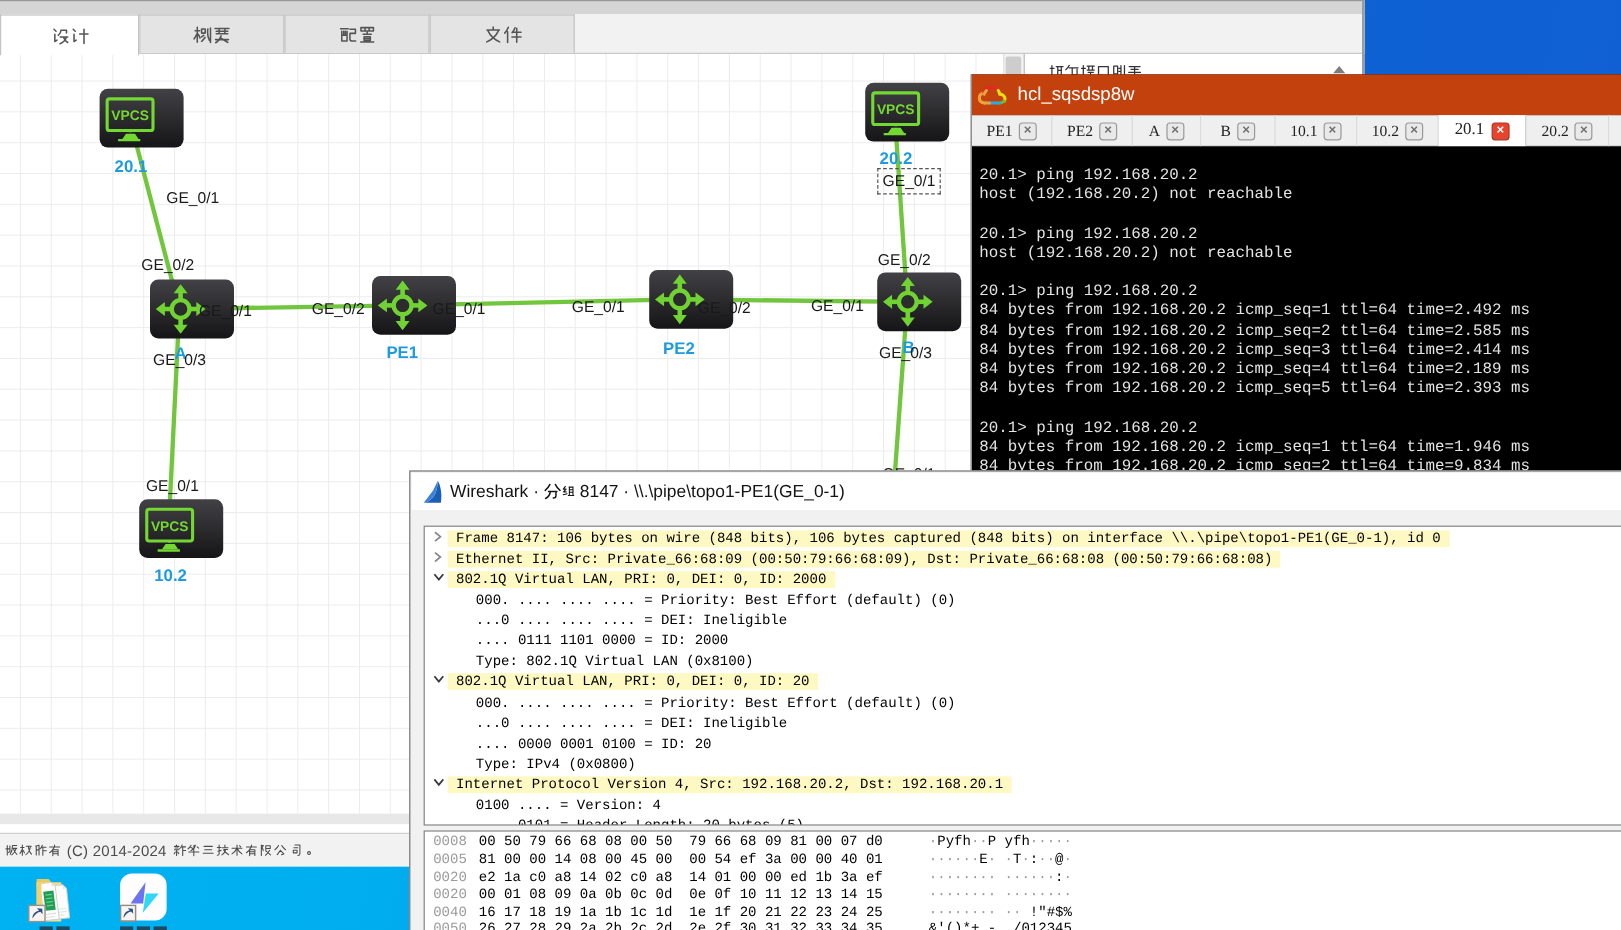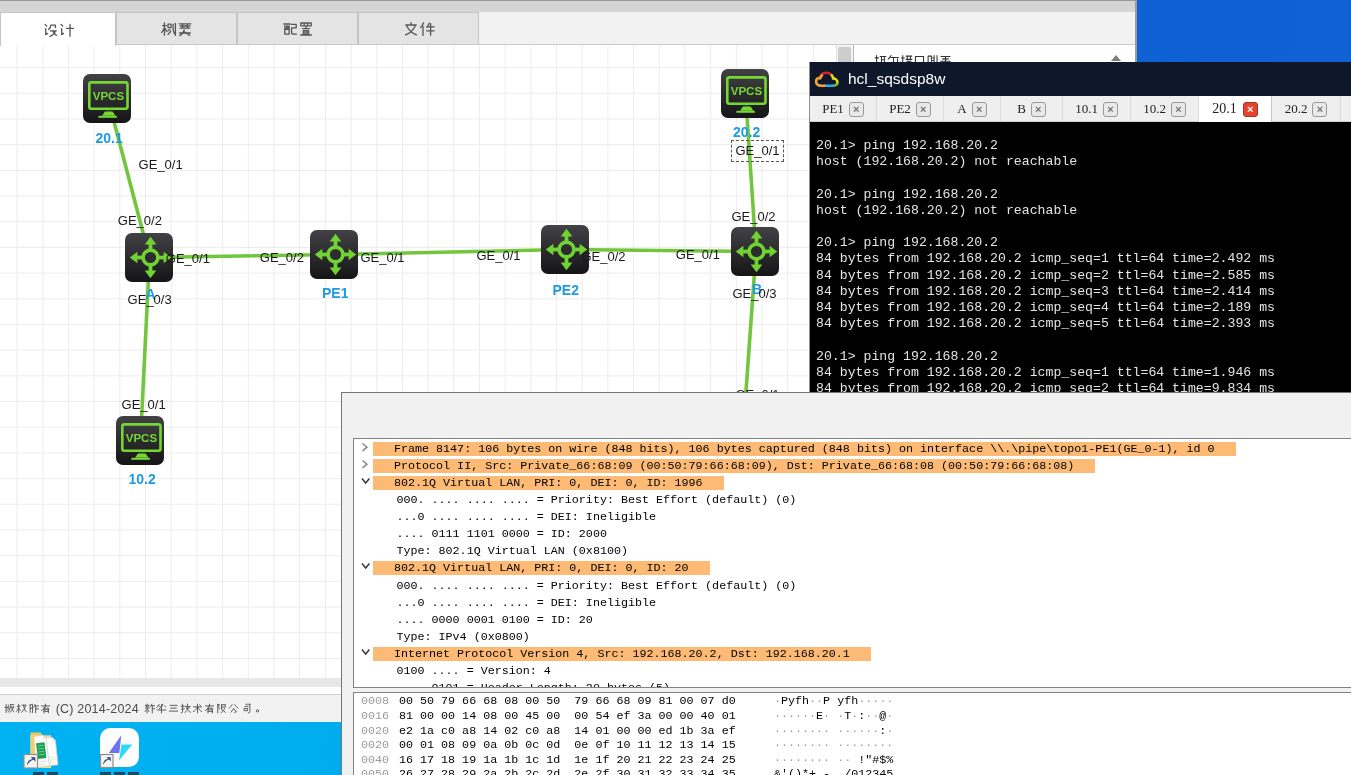--- a/index.html
+++ b/index.html
@@ -13,53 +13,53 @@
 .htab{position:absolute;top:12px;height:32px;background:#e4e4e4;border:1px solid #c4c4c4;border-bottom:none;
 display:flex;align-items:center;justify-content:center;color:#555}
 #tab1{left:0;width:116px;background:#fff;border-color:#c4c4c4;height:34px;z-index:2}
 #tab2{left:116px;width:121px}
 #tab3{left:237px;width:121px}
 #tab4{left:358px;width:121px}
 
 #canvas{left:0;top:45px;width:836px;height:633px;background:#fff;overflow:hidden;
 background-image:linear-gradient(to right,#ececec 1px,transparent 1px),linear-gradient(to bottom,#ececec 1px,transparent 1px);
 background-size:25.7px 25.7px;background-position:16.6px 22.1px}
-.node{position:absolute;width:48px;height:49px;border-radius:7px;
+.node{position:absolute;width:70px;height:49px;border-radius:7px;
 background:linear-gradient(180deg,#424246 0%,#2e2e31 45%,#151517 100%)}
 .nlabel{position:absolute;color:#1e9be0;font-weight:bold;font-size:14px;white-space:nowrap}
 .llabel{position:absolute;color:#191919;font-size:13px;white-space:nowrap}
 .dashedbox{position:absolute;border:1px dashed #555;background:rgba(255,255,255,.0)}
 
 #vscroll{left:836px;top:45px;width:17px;height:633px;background:#f3f3f3;border-left:1px solid #e0e0e0}
 #vthumb{left:838px;top:47px;width:13px;height:90px;background:#cdcdcd;border-radius:2px}
 #sidebar{left:853px;top:45px;width:282px;height:633px;background:#fff;border-left:1px solid #b8b8b8}
 #hband{left:0;top:678px;width:836px;height:9px;background:#e8e8e8}
 #wgap{left:0;top:687px;width:1135px;height:7px;background:#fff}
 #statusbar{left:0;top:694px;width:1135px;height:28px;background:#f2f2f2;border-top:1px solid #cfcfcf;
 display:flex;align-items:center;padding-left:4px;color:#484848;font-size:12.5px}
 #rborder{left:1135px;top:0;width:2px;height:722px;background:#9c9c9c}
 
 #term{left:809px;top:62px;width:542px;height:713px;background:#000;border-left:1px solid #8f8f8f}
-#ttitle{left:0;top:0;width:542px;height:34px;background:#0f172a;display:flex;align-items:center;color:#fff;font-size:16px}
+#ttitle{left:0;top:0;width:542px;height:34px;background:#c2410c;display:flex;align-items:center;color:#fff;font-size:16px}
 #ttabs{left:0;top:34px;width:542px;height:26px;background:#efefef;border-bottom:1px solid #cfcfcf}
 .ttab{position:absolute;top:0;height:26px;display:flex;align-items:center;justify-content:center;gap:5px;
 border-right:1px solid #dadada;font-family:"Liberation Serif",serif;font-size:13px;color:#222}
 .tx{display:inline-block;width:15px;height:15px;border-radius:3px;background:#e9e9e9;border:1px solid #999;
 color:#707070;font-size:11px;line-height:12px;text-align:center;font-family:"Liberation Sans",sans-serif;font-weight:bold}
 .txr{background:#e8432c;border-color:#a53527;color:#fff}
 #tconsole{left:0;top:60px;width:542px;height:653px;background:#000;overflow:hidden}
 #tconsole pre{font-family:"Liberation Mono",monospace;font-size:13.2px;line-height:16.2px;color:#e4e4e4;
 position:absolute;left:6px;top:16px}
 
 #ws{left:341px;top:392px;width:1011px;height:384px;background:#f1f1f1;border:1px solid #767676}
 #wtitle{left:1px;top:1px;width:1008px;height:31px;background:#fff;display:flex;align-items:center;color:#111;font-size:14.5px}
 #wdetail{left:11px;top:45px;width:1000px;height:250px;background:#fff;border:1px solid #828282;overflow:hidden;padding-top:1.5px;
 font-family:"Liberation Mono",monospace;font-size:11.7px;color:#000}
 .wrow{position:relative;height:17.13px;line-height:17.13px;white-space:pre}
-.wrow .bg{background:#fdba74;padding:0 21px;margin-left:-3px}
+.wrow .bg{background:#fef9c3;padding:0 7px;margin-left:-3px}
 .ar{position:absolute;left:6px;top:0;width:14px;color:#808080}
 #whex{left:11px;top:299px;width:1000px;height:86px;background:#fff;border:1px solid #828282;overflow:hidden;padding-top:1.2px;
 font-family:"Liberation Mono",monospace;font-size:11.7px;color:#000}
 .hrow{position:relative;height:14.66px;line-height:14.66px;white-space:pre}
 .hoff{position:absolute;left:7px;color:#9b9b9b}
 .hbytes{position:absolute;left:45px;color:#000}
 .hascii{position:absolute;left:420px;color:#000}
 .hascii i,.hbytes i{color:#9b9b9b;font-style:normal}
 
 .hz{display:inline-block;vertical-align:-2px;fill:none;stroke:currentColor;stroke-width:1.3;stroke-linecap:round;stroke-linejoin:round}
@@ -446,48 +446,59 @@
 84 bytes from 192.168.20.2 icmp_seq=4 ttl=64 time=2.189 ms
 84 bytes from 192.168.20.2 icmp_seq=5 ttl=64 time=2.393 ms
 
 20.1&gt; ping 192.168.20.2
 84 bytes from 192.168.20.2 icmp_seq=1 ttl=64 time=1.946 ms
 84 bytes from 192.168.20.2 icmp_seq=2 ttl=64 time=9.834 ms</pre>
     </div>
 </div>
 
 <div id="ws" class="abs">
+  <div id="wtitle" class="abs">
+    <svg style="margin-left:9px" width="17" height="22" viewBox="0 0 17 22">
+      <path d="M1 20C8.5 18.6 12.6 12.2 12.8 1.6c2.4 3.8 3.8 11 2.6 18.4z" fill="#1b5fb5"></path>
+      <path d="M1 20C8.5 18.6 12.6 12.2 12.8 1.6L9 9.5 3.4 17z" fill="#3c83d6"></path>
+    </svg>
+    <span style="margin-left:6px;display:flex;align-items:center;color:#141414">Wireshark&nbsp;·&nbsp;<svg class="hz" style="stroke:#141414" width="15" height="15" viewBox="0 0 16 16">
+          <use href="#hz-fen"></use>
+        </svg><svg class="hz" width="11" height="11" viewBox="0 0 16 16">
+          <use href="#hz-zu"></use>
+        </svg>&nbsp;8147&nbsp;·&nbsp;\\.\pipe\topo1-PE1(GE_0-1)</span>
+  </div>
   <div id="wdetail" class="abs">
     <div class="wrow"><span class="ar"><svg width="10" height="12" viewBox="0 0 10 12">
             <path d="M2.5 2.5l4.5 3.7-4.5 3.7" stroke="#8a8a8a" stroke-width="1.5" fill="none"></path>
           </svg></span><span style="padding-left:22px"></span><span class="bg">Frame 8147: 106 bytes on wire (848 bits), 106 bytes captured (848 bits) on interface \\.\pipe\topo1-PE1(GE_0-1), id 0</span></div>
     <div class="wrow"><span class="ar"><svg width="10" height="12" viewBox="0 0 10 12">
             <path d="M2.5 2.5l4.5 3.7-4.5 3.7" stroke="#8a8a8a" stroke-width="1.5" fill="none"></path>
-          </svg></span><span style="padding-left:22px"></span><span class="bg">Protocol II, Src: Private_66:68:09 (00:50:79:66:68:09), Dst: Private_66:68:08 (00:50:79:66:68:08)</span></div>
+          </svg></span><span style="padding-left:22px"></span><span class="bg">Ethernet II, Src: Private_66:68:09 (00:50:79:66:68:09), Dst: Private_66:68:08 (00:50:79:66:68:08)</span></div>
     <div class="wrow"><span class="ar"><svg width="12" height="12" viewBox="0 0 12 12">
             <path d="M2 3.5l3.7 4.5 3.7-4.5" stroke="#3a3a3a" stroke-width="1.5" fill="none"></path>
-          </svg></span><span style="padding-left:22px"></span><span class="bg">802.1Q Virtual LAN, PRI: 0, DEI: 0, ID: 1996</span></div>
+          </svg></span><span style="padding-left:22px"></span><span class="bg">802.1Q Virtual LAN, PRI: 0, DEI: 0, ID: 2000</span></div>
     <div class="wrow"><span style="padding-left:42.5px"></span>000. .... .... .... = Priority: Best Effort (default) (0)</div>
     <div class="wrow"><span style="padding-left:42.5px"></span>...0 .... .... .... = DEI: Ineligible</div>
     <div class="wrow"><span style="padding-left:42.5px"></span>.... 0111 1101 0000 = ID: 2000</div>
     <div class="wrow"><span style="padding-left:42.5px"></span>Type: 802.1Q Virtual LAN (0x8100)</div>
     <div class="wrow"><span class="ar"><svg width="12" height="12" viewBox="0 0 12 12">
             <path d="M2 3.5l3.7 4.5 3.7-4.5" stroke="#3a3a3a" stroke-width="1.5" fill="none"></path>
           </svg></span><span style="padding-left:22px"></span><span class="bg">802.1Q Virtual LAN, PRI: 0, DEI: 0, ID: 20</span></div>
     <div class="wrow"><span style="padding-left:42.5px"></span>000. .... .... .... = Priority: Best Effort (default) (0)</div>
     <div class="wrow"><span style="padding-left:42.5px"></span>...0 .... .... .... = DEI: Ineligible</div>
     <div class="wrow"><span style="padding-left:42.5px"></span>.... 0000 0001 0100 = ID: 20</div>
     <div class="wrow"><span style="padding-left:42.5px"></span>Type: IPv4 (0x0800)</div>
     <div class="wrow"><span class="ar"><svg width="12" height="12" viewBox="0 0 12 12">
             <path d="M2 3.5l3.7 4.5 3.7-4.5" stroke="#3a3a3a" stroke-width="1.5" fill="none"></path>
           </svg></span><span style="padding-left:22px"></span><span class="bg">Internet Protocol Version 4, Src: 192.168.20.2, Dst: 192.168.20.1</span></div>
     <div class="wrow"><span style="padding-left:42.5px"></span>0100 .... = Version: 4</div>
     <div class="wrow"><span style="padding-left:42.5px"></span>.... 0101 = Header Length: 20 bytes (5)</div>
   </div>
   <div id="whex" class="abs">
     <div class="hrow"><span class="hoff">0008</span><span class="hbytes">00 50 79 66 68 08 00 50  79 66 68 09 81 00 07 d0</span><span class="hascii"><i>·</i>Pyfh<i>··</i>P yfh<i>·····</i></span></div>
-    <div class="hrow"><span class="hoff">0016</span><span class="hbytes">81 00 00 14 08 00 45 00  00 54 ef 3a 00 00 40 01</span><span class="hascii"><i>······</i>E<i>·</i> <i>·</i>T<i>·</i>:<i>··</i>@<i>·</i></span></div>
+    <div class="hrow"><span class="hoff">0005</span><span class="hbytes">81 00 00 14 08 00 45 00  00 54 ef 3a 00 00 40 01</span><span class="hascii"><i>······</i>E<i>·</i> <i>·</i>T<i>·</i>:<i>··</i>@<i>·</i></span></div>
     <div class="hrow"><span class="hoff">0020</span><span class="hbytes">e2 1a c0 a8 14 02 c0 a8  14 01 00 00 ed 1b 3a ef</span><span class="hascii"><i>········</i> <i>······</i>:<i>·</i></span></div>
     <div class="hrow"><span class="hoff">0020</span><span class="hbytes">00 01 08 09 0a 0b 0c 0d  0e 0f 10 11 12 13 14 15</span><span class="hascii"><i>········</i> <i>········</i></span></div>
     <div class="hrow"><span class="hoff">0040</span><span class="hbytes">16 17 18 19 1a 1b 1c 1d  1e 1f 20 21 22 23 24 25</span><span class="hascii"><i>········</i> <i>··</i> !"#$%</span></div>
     <div class="hrow"><span class="hoff">0050</span><span class="hbytes">26 27 28 29 2a 2b 2c 2d  2e 2f 30 31 32 33 34 35</span><span class="hascii">&amp;'()*+,- ./012345</span></div>
   </div>
 </div>
 
 </body></html>

